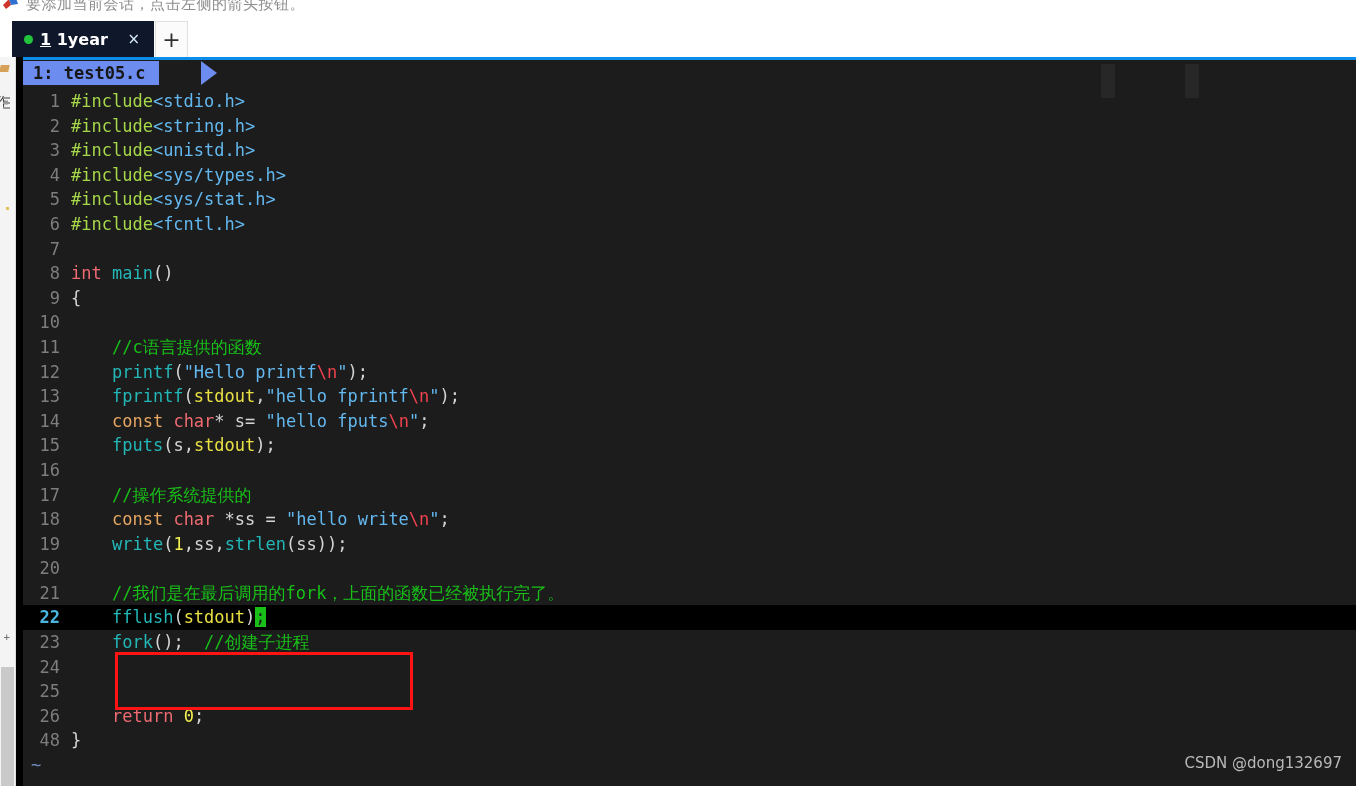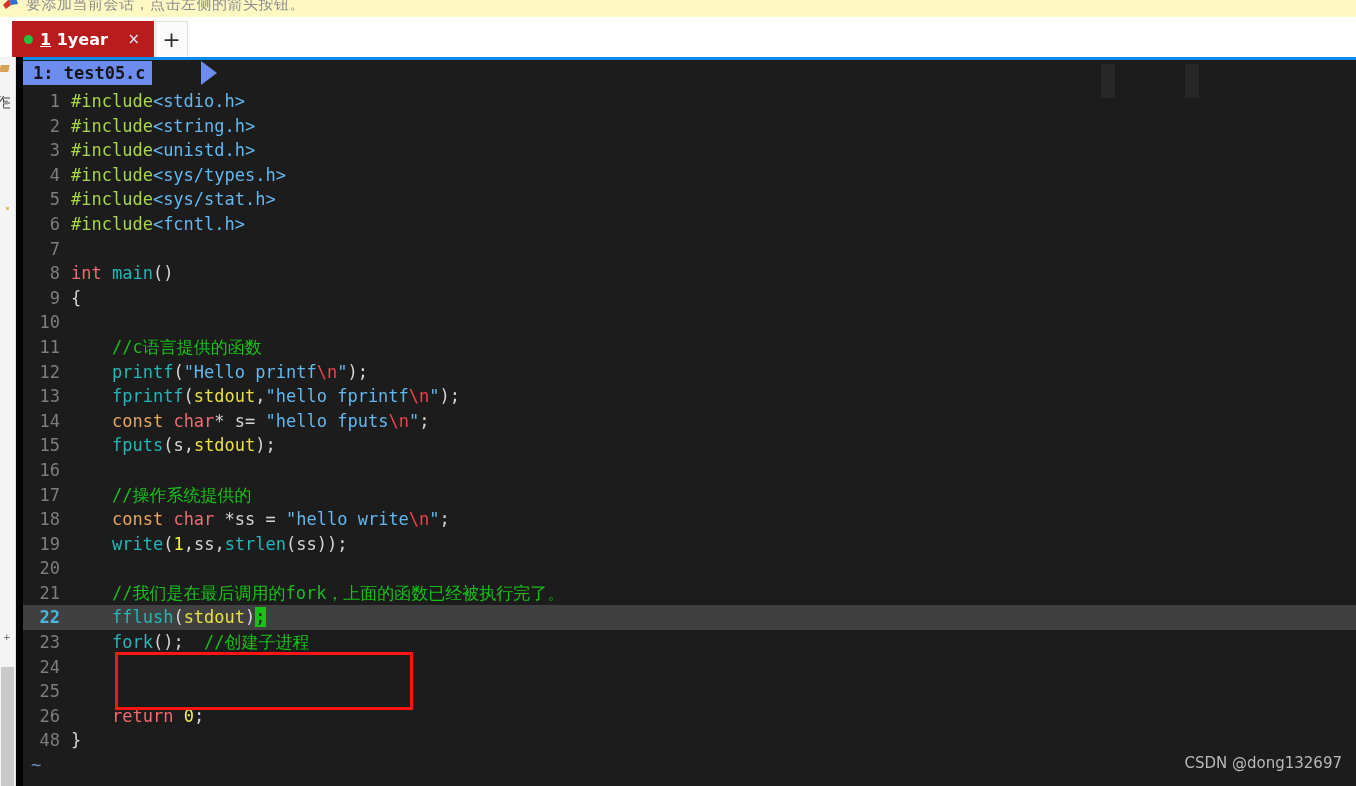--- a/index.html
+++ b/index.html
@@ -18,21 +18,21 @@
     height: 786px;
     background: #1b1b1b;
   }
 
   
   .hint-strip {
     position: absolute;
     left: 0; top: 0;
     width: 1356px;
     height: 17px;
-    background: #fef9c3;
+    background: #ffffff;
     overflow: hidden;
     white-space: nowrap;
   }
   .hint-logo {
     position: absolute;
     left: 2px; top: -4px;
     width: 18px; height: 16px;
   }
   .hint-text {
     position: absolute;
@@ -49,21 +49,21 @@
     position: absolute;
     left: 0; top: 17px;
     width: 1356px;
     height: 40px;
     background: #ffffff;
   }
   .tab {
     position: absolute;
     left: 12px; top: 4px;
     width: 142px; height: 36px;
-    background: #b91c1c;
+    background: #0f172a;
     display: flex;
     align-items: center;
     padding: 0 6px;
     box-sizing: border-box;
   }
   .tab-dot {
     width: 9px; height: 9px;
     border-radius: 50%;
     background: #22c43c;
     margin-left: 6px;
@@ -185,21 +185,21 @@
     width: 1333px;
   }
   .vimtab {
     position: absolute;
     left: 0; top: 0;
     height: 24px;
     background: #6c8cef;
     display: flex;
     align-items: center;
     padding-left: 10px;
-    padding-right: 6px;
+    padding-right: 13px;
     color: #161616;
     font-family: "DejaVu Sans Mono", monospace;
     font-size: 17px;
     font-weight: bold;
     white-space: nowrap;
     box-sizing: border-box;
   }
   .vimtab-arrow {
     position: absolute;
     left: 178px; top: 0;
@@ -226,21 +226,21 @@
     font-family: "DejaVu Sans Mono", monospace;
     font-size: 17px;
   }
   .cline {
     position: relative;
     height: 24.6px;
     line-height: 24.6px;
     white-space: pre;
     display: flex;
   }
-  .cline.cur { background: #404040; justify-content: space-between; }
+  .cline.cur { background: #000000; justify-content: space-between; }
   .lnum {
     width: 48px;
     flex: none;
     text-align: right;
     padding-right: 11px;
     box-sizing: border-box;
     color: #7e7e7e;
   }
   .cline.cur .lnum { color: #4ab6e0; font-weight: bold; }
   .ctext { flex: 1; }

